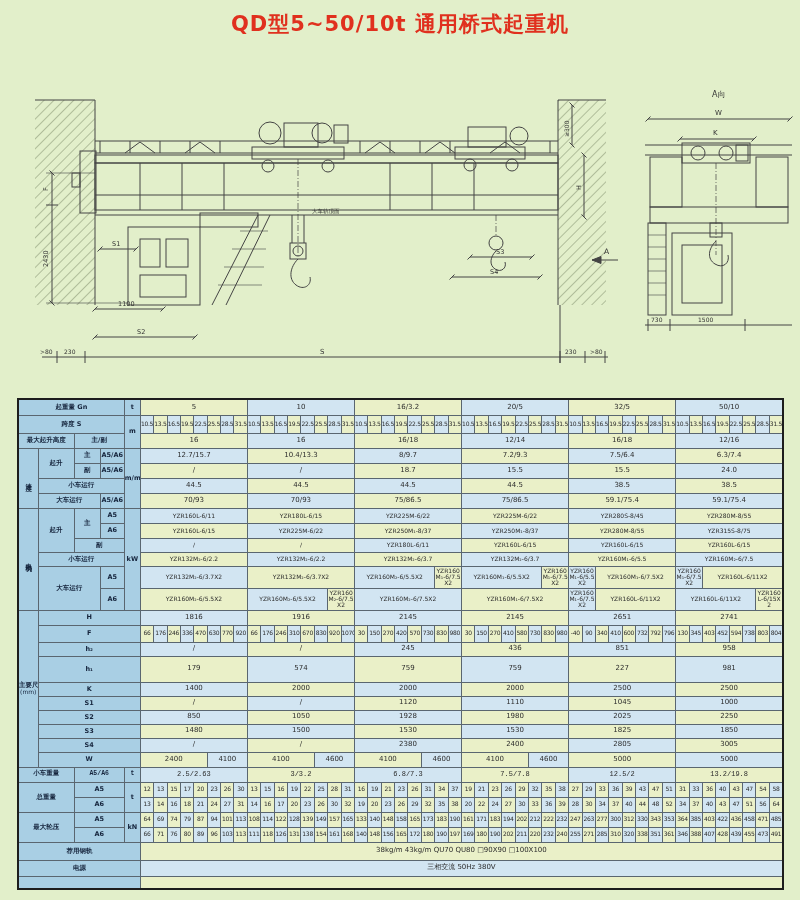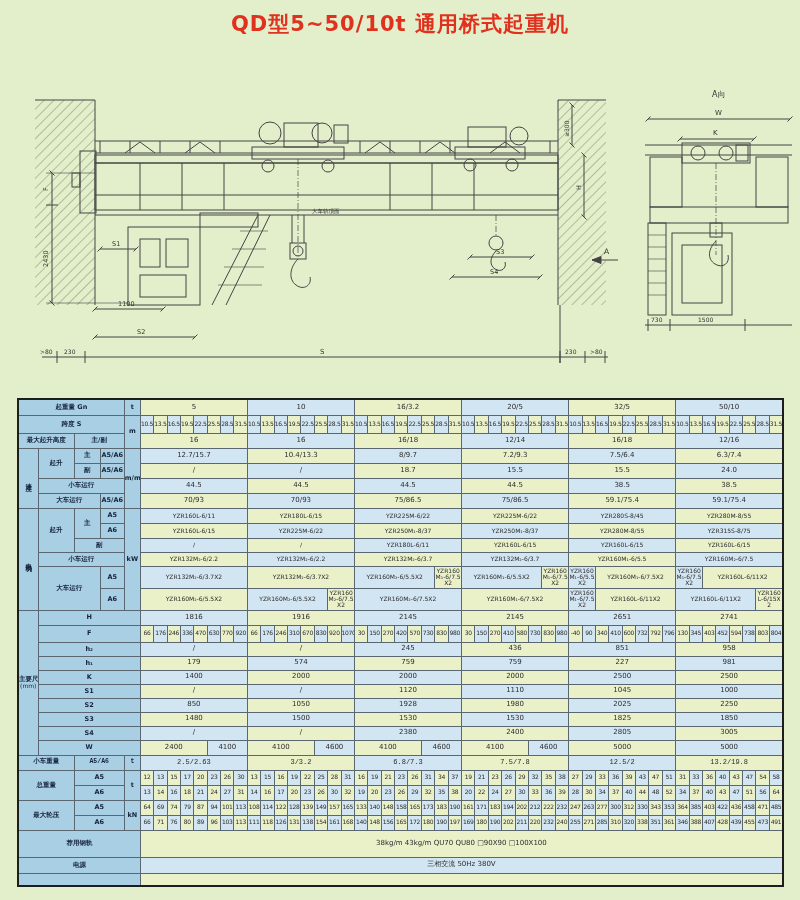--- a/index.html
+++ b/index.html
@@ -525,21 +525,21 @@
       </tr>
       <tr style="height: 14px;">
         <td class="hdr" colspan="4"><span>h₂</span></td>
         <td colspan="8" class="dat cb">/</td>
         <td colspan="8" class="dat cg colb">/</td>
         <td colspan="8" class="dat cb colb">245</td>
         <td colspan="8" class="dat cg colb">436</td>
         <td colspan="8" class="dat cb colb">851</td>
         <td colspan="8" class="dat cg colb">958</td>
       </tr>
-      <tr style="height: 14px;">
+      <tr style="height: 26px;">
         <td class="hdr" colspan="4"><span>h₁</span></td>
         <td colspan="8" class="dat cg">179</td>
         <td colspan="8" class="dat cb colb">574</td>
         <td colspan="8" class="dat cg colb">759</td>
         <td colspan="8" class="dat cb colb">759</td>
         <td colspan="8" class="dat cg colb">227</td>
         <td colspan="8" class="dat cb colb">981</td>
       </tr>
       <tr style="height: 14px;">
         <td class="hdr" colspan="4"><span>K</span></td>
@@ -811,21 +811,21 @@
         <td colspan="1" class="dat cg sm">361</td>
         <td colspan="1" class="dat cb colb sm">346</td>
         <td colspan="1" class="dat cg sm">388</td>
         <td colspan="1" class="dat cb sm">407</td>
         <td colspan="1" class="dat cg sm">428</td>
         <td colspan="1" class="dat cb sm">439</td>
         <td colspan="1" class="dat cg sm">455</td>
         <td colspan="1" class="dat cb sm">473</td>
         <td colspan="1" class="dat cg sm">491</td>
       </tr>
-      <tr class="sec" style="height: 27px;">
+      <tr class="sec" style="height: 18px;">
         <td class="hdr" colspan="5"><span>荐用钢轨</span></td>
         <td colspan="48" class="dat cg">38kg/m  43kg/m  QU70  QU80  □90X90  □100X100</td>
       </tr>
       <tr style="height: 16px;">
         <td class="hdr" colspan="5"><span>电源</span></td>
         <td colspan="48" class="dat cb">三相交流  50Hz  380V</td>
       </tr>
       <tr style="height: 13px;">
         <td class="hdr" colspan="5"><span></span></td>
         <td colspan="48" class="dat cg"></td>

